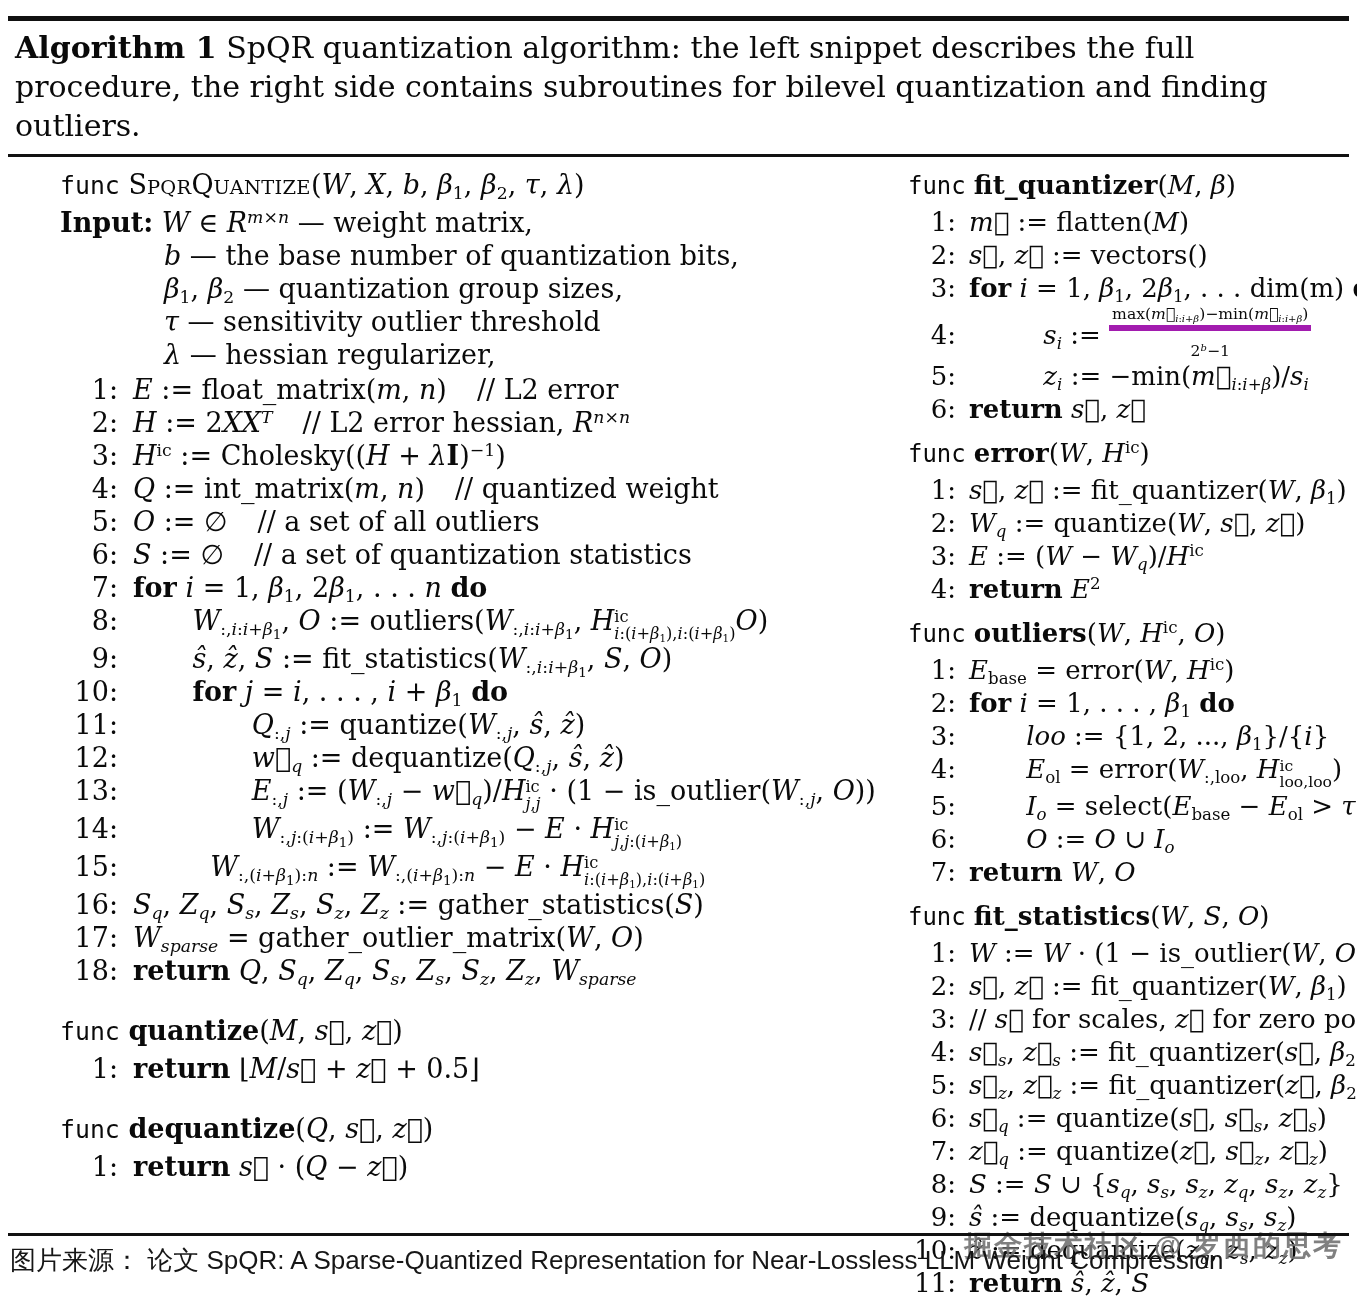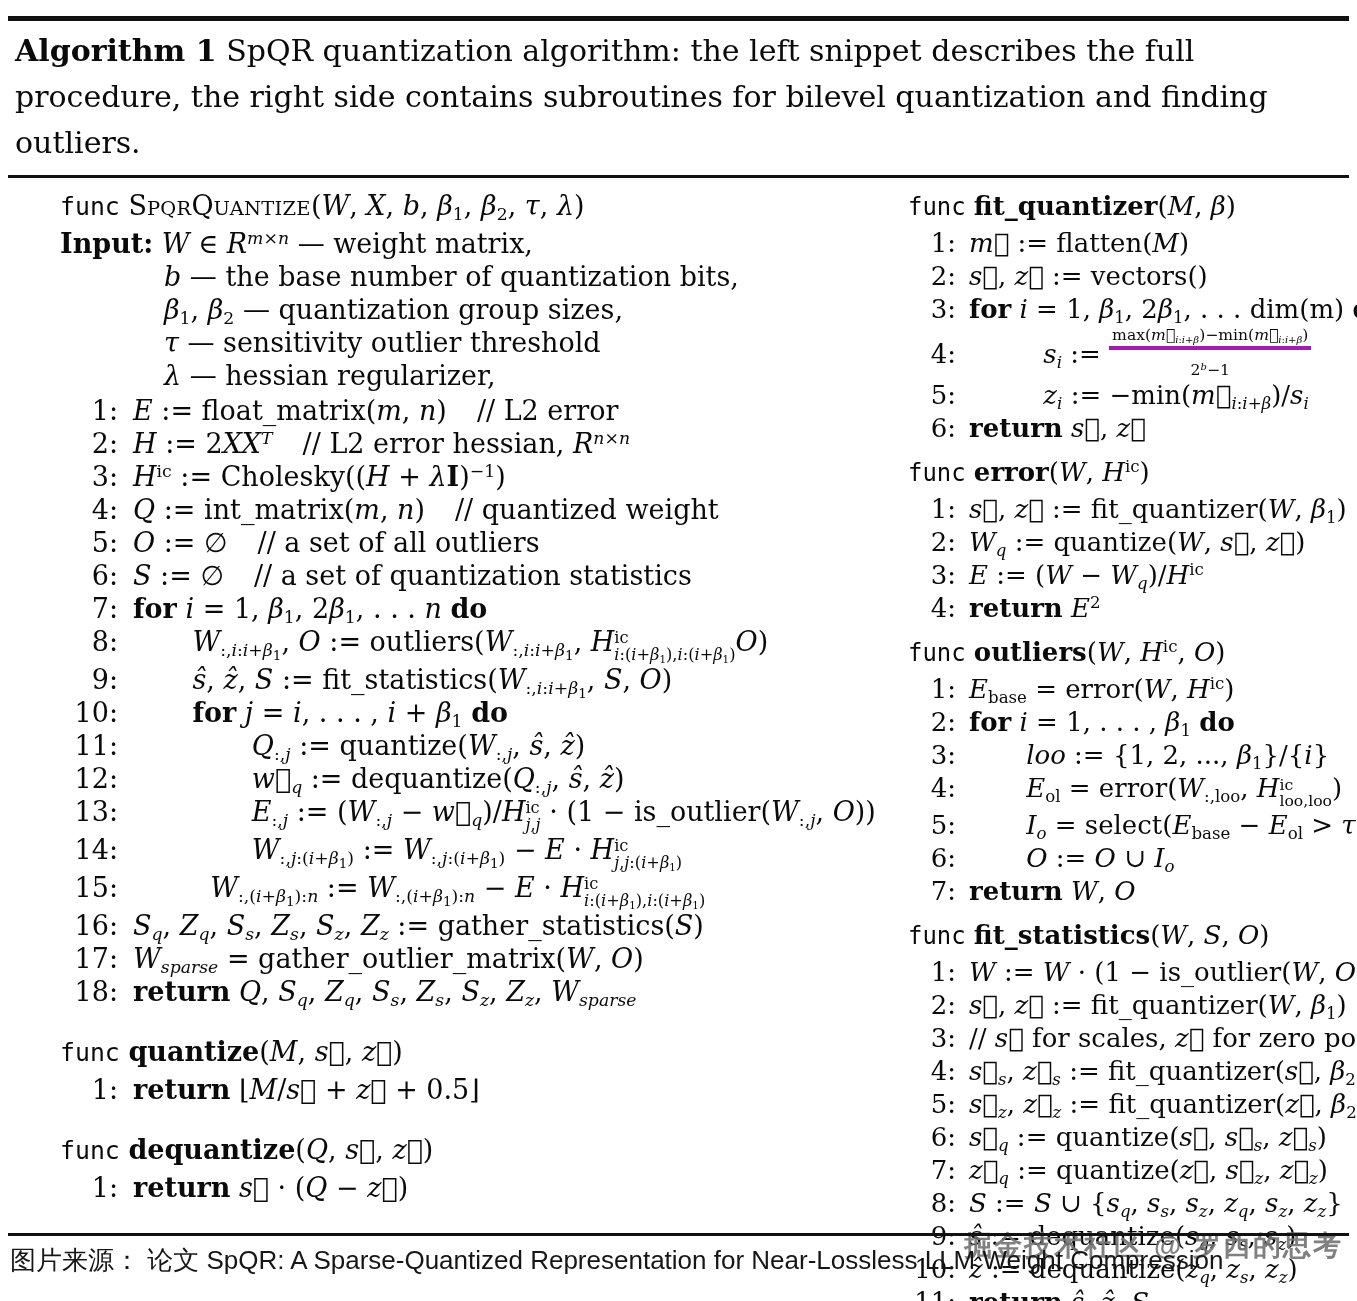--- a/index.html
+++ b/index.html
@@ -5,21 +5,21 @@
   html,body{margin:0;padding:0;}
   body{
     width:1357px;height:1301px;position:relative;overflow:hidden;
     background:#ffffff;color:#0a0a0a;
     font-family:"DejaVu Serif",serif;
   }
   .rule{background:#111;margin:0 8px;}
   .rule.top{height:5px;margin-top:16px;}
   .rule.mid{height:3px;}
   .algo-header{
-    font-size:30px;line-height:46px;padding:7px 4px 9px 15px;
+    font-size:30px;line-height:39px;padding:7px 4px 9px 15px;
   }
   .algo-header b{font-weight:bold;}
   .content{display:flex;padding:10px 6px 0 15px;}
   .col-left{width:822px;flex:none;font-size:27px;}
   .col-right{flex:1;padding-left:26px;font-size:26px;}
   .func-block{margin-top:0;margin-left:45px;}
   .mt{margin-top:26px;}
   .mt-sm{margin-top:9px;}
   .func-header{line-height:36px;white-space:nowrap;}
   .code-line,.input-line{display:flex;line-height:33px;align-items:baseline;}
@@ -34,21 +34,21 @@
   .cal{font-style:italic;}
   sub,sup{font-size:64%;line-height:0;}
   sub{vertical-align:-0.28em;}
   sup{vertical-align:0.55em;}
   sub sub,sub sup{font-size:78%;}
   .cmt{margin-left:30px;}
   .ss{display:inline-block;vertical-align:-0.55em;font-size:60%;line-height:1.05;text-align:left;}
   .ss .t{display:block;}
   .ss .b{display:block;}
   .frac{display:inline-block;vertical-align:-0.75em;text-align:center;font-size:60%;line-height:1.2;}
-  .frac .fnum{display:block;border-bottom:4px solid #a21caf;padding:0 3px 1px 3px;}
+  .frac .fnum{display:block;border-bottom:6px solid #a21caf;padding:0 3px 1px 3px;}
   .frac .fden{display:block;padding-top:11px;}
   .footer{position:absolute;left:0;right:0;bottom:0;height:68px;}
   .footer .rule{height:3px;}
   .caption{
     font-family:"Liberation Sans","DejaVu Sans",sans-serif;
     font-size:26px;color:#161616;padding:7px 0 0 10px;
   }
   .watermark{
     position:absolute;right:14px;bottom:36px;
     font-family:"Liberation Sans","DejaVu Sans",sans-serif;

